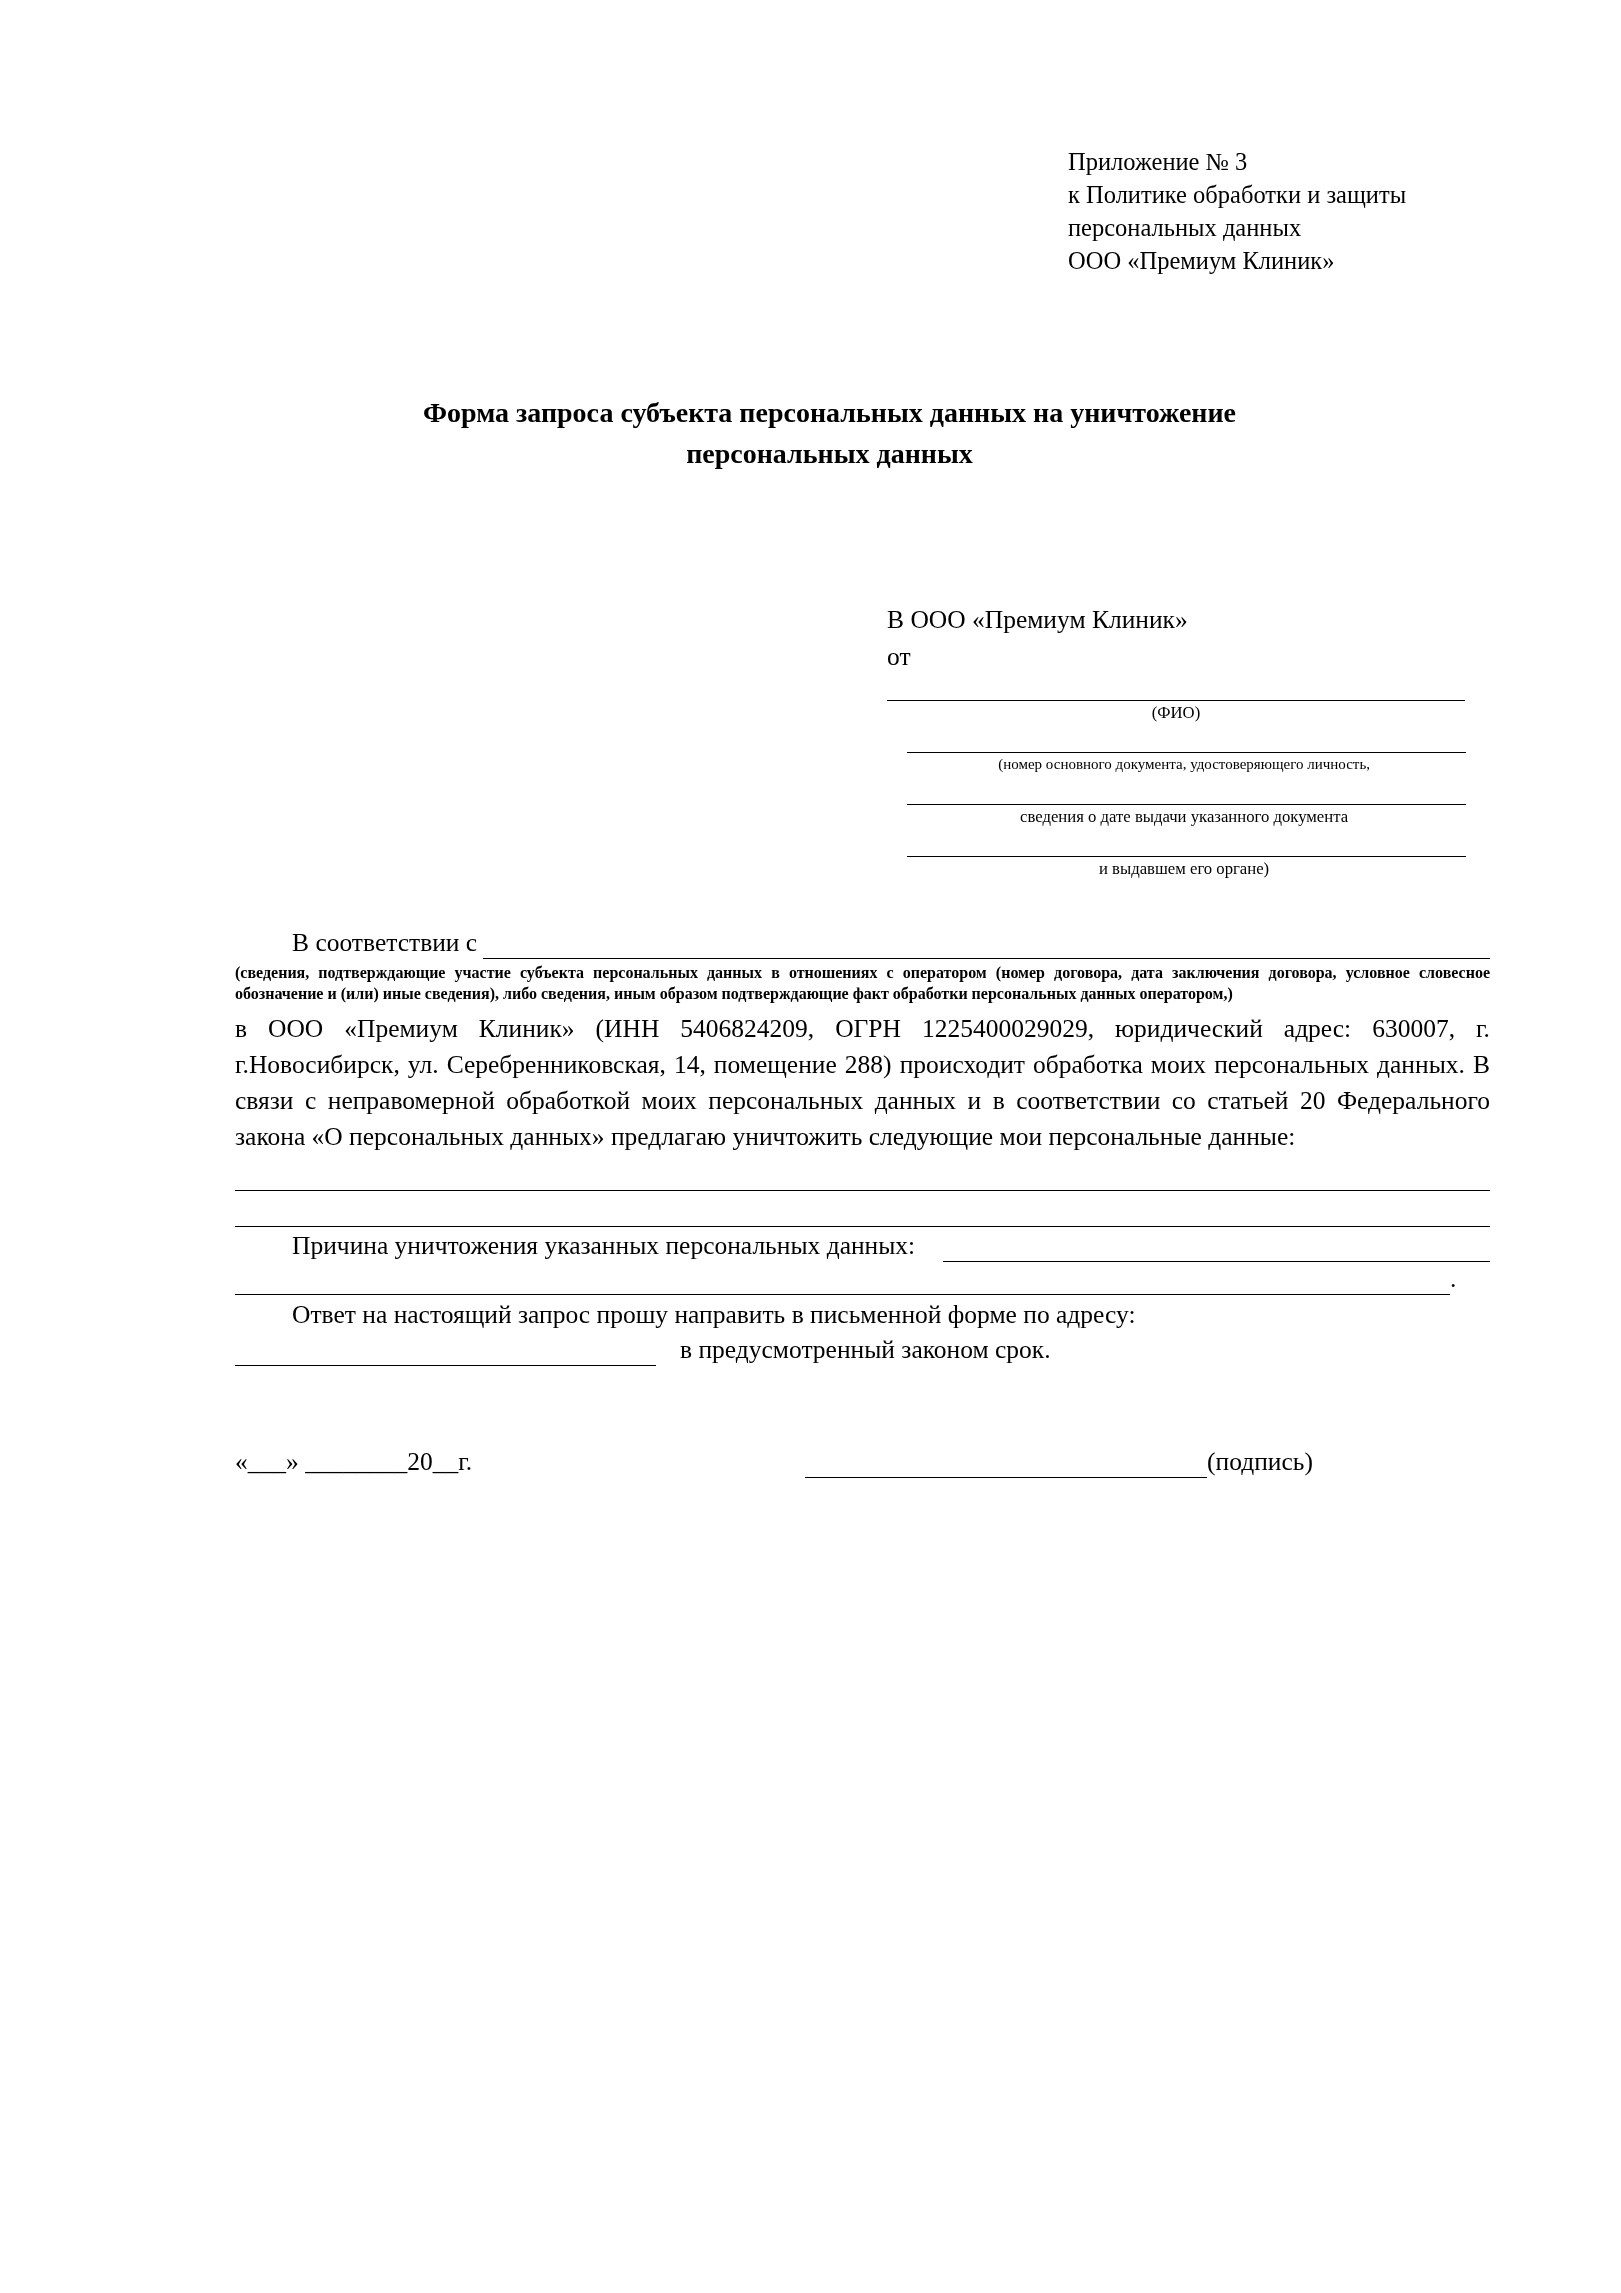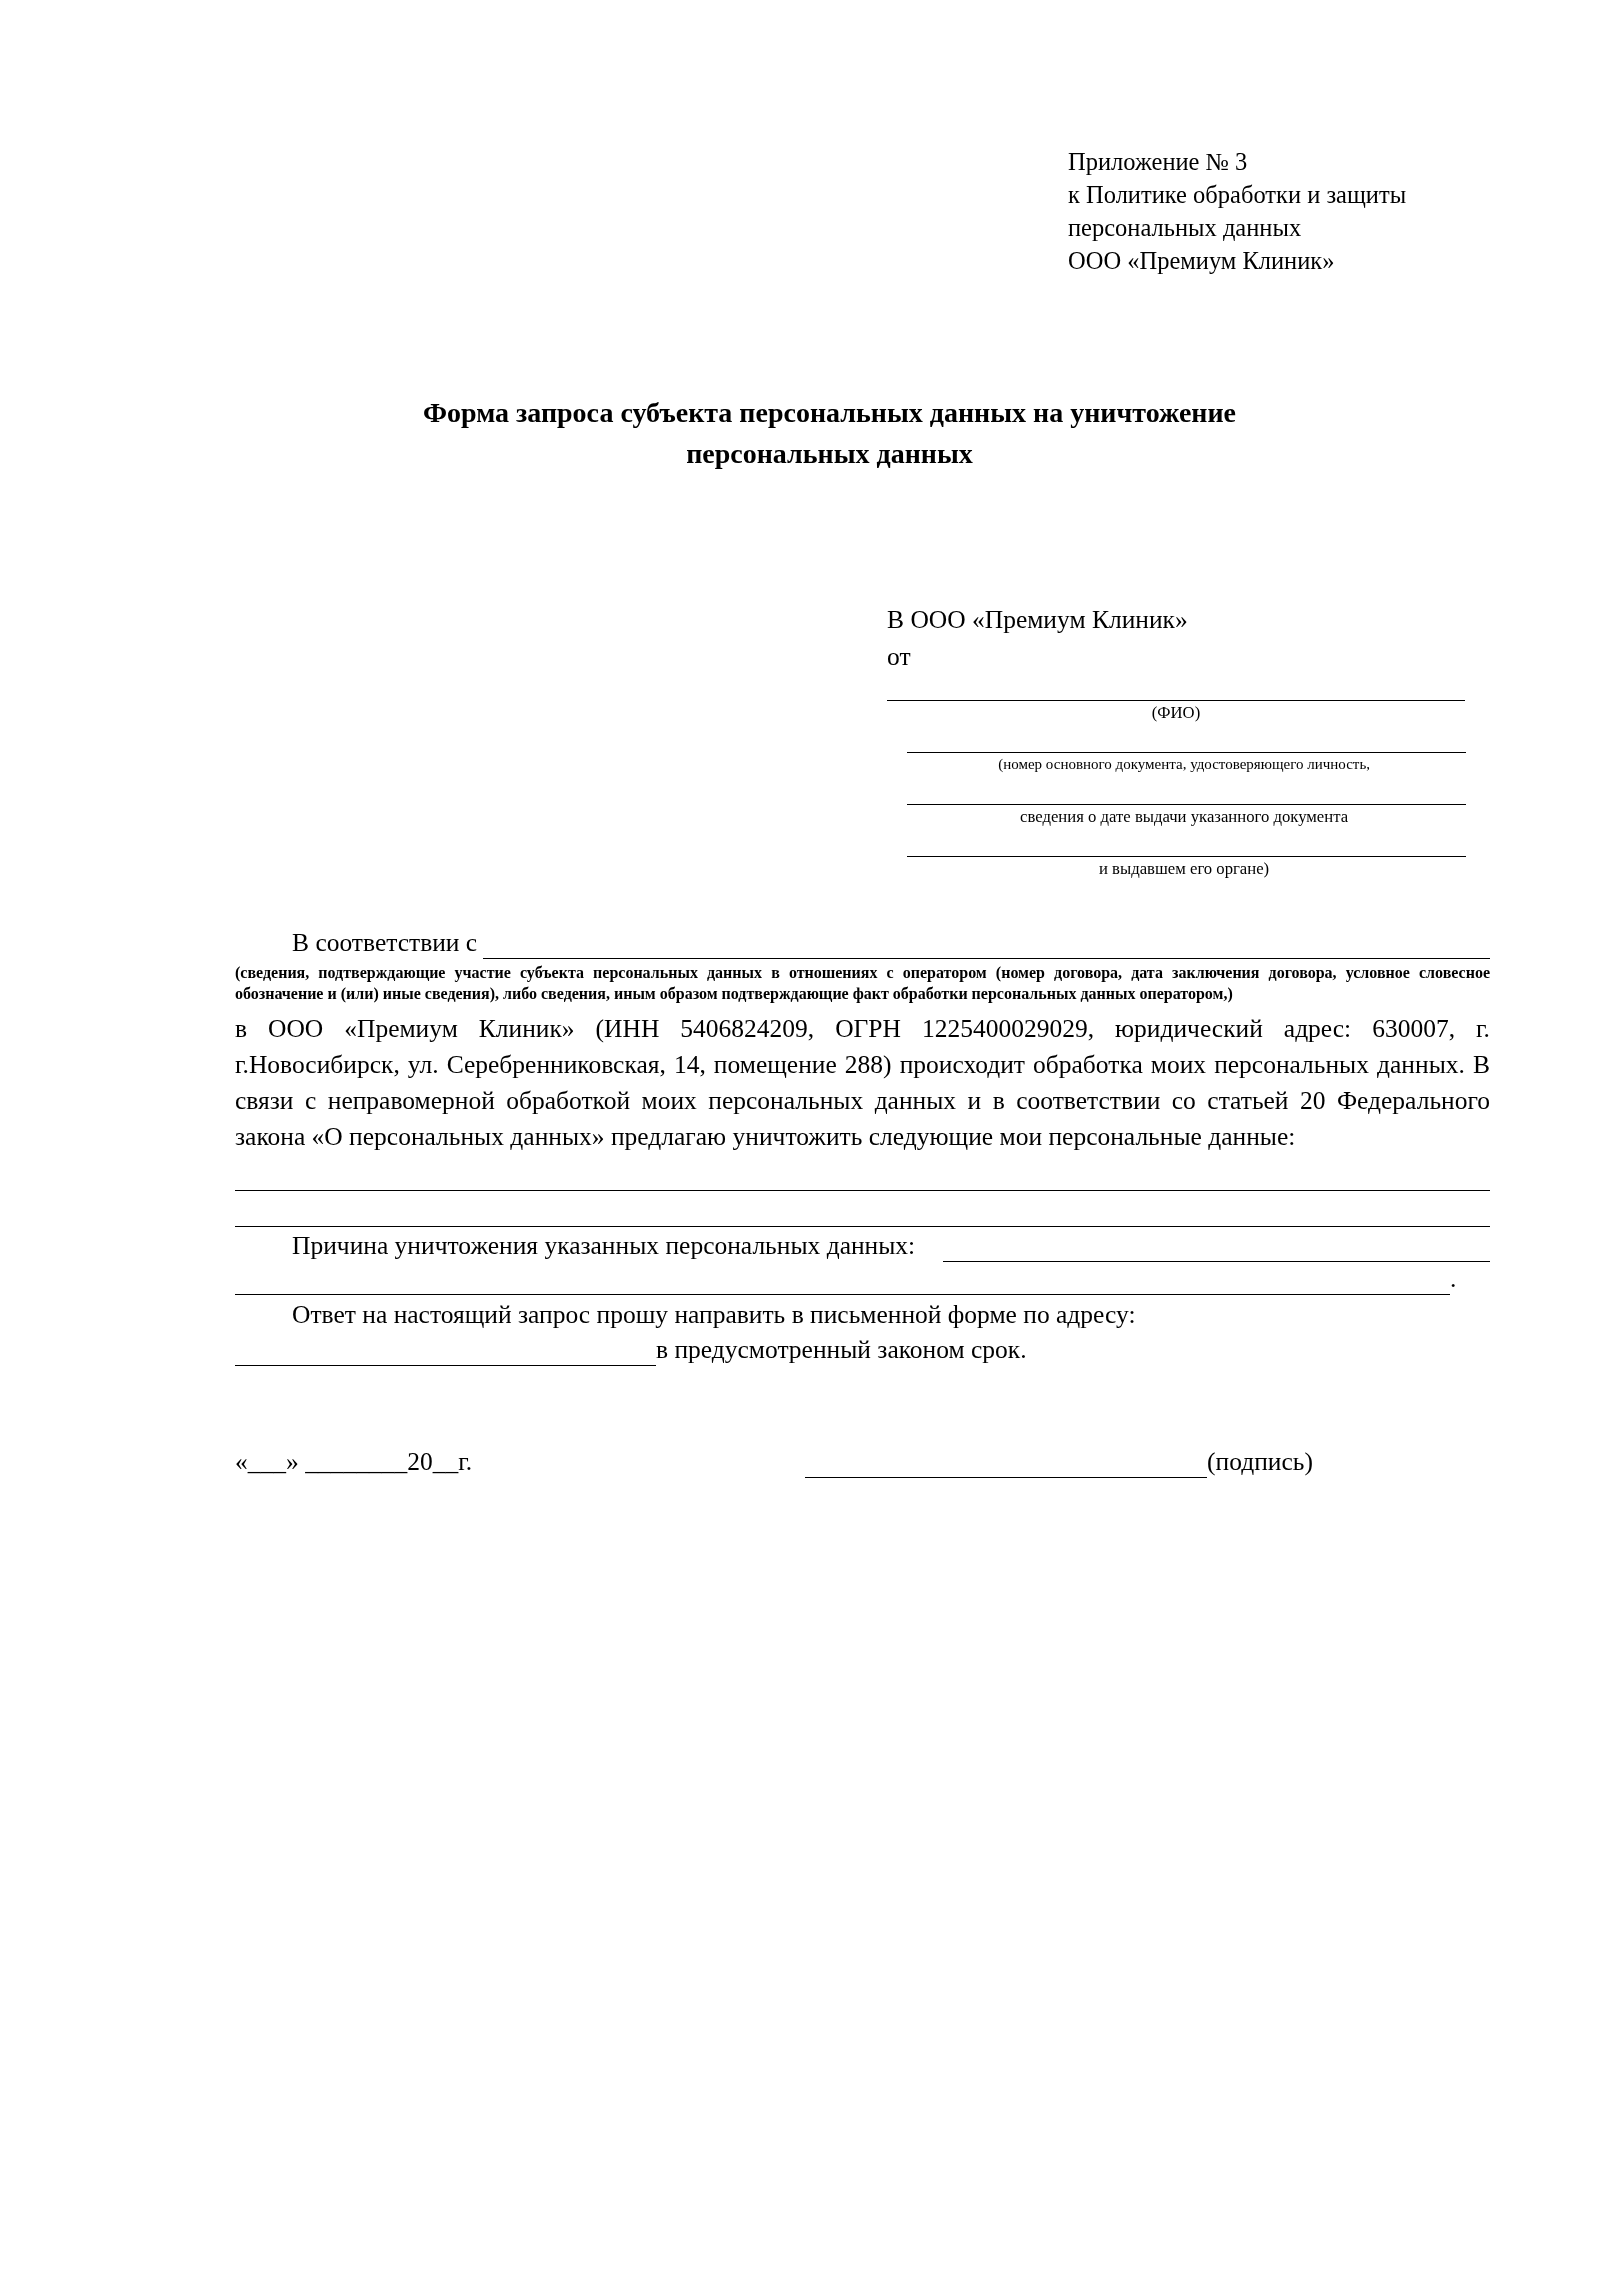--- a/index.html
+++ b/index.html
@@ -140,20 +140,21 @@
     height: 29px;
   }
   .answer-para {
     text-align: justify;
     margin-top: 2px;
   }
   .answer-tail {
     display: flex;
     align-items: flex-end;
     white-space: nowrap;
+    gap: 24px;
   }
   .answer-tail .rule4 {
     width: 421px;
     border-bottom: 1.5px solid #000;
     height: 29px;
   }
   .sign-row {
     display: flex;
     align-items: flex-end;
     margin-top: 79px;

